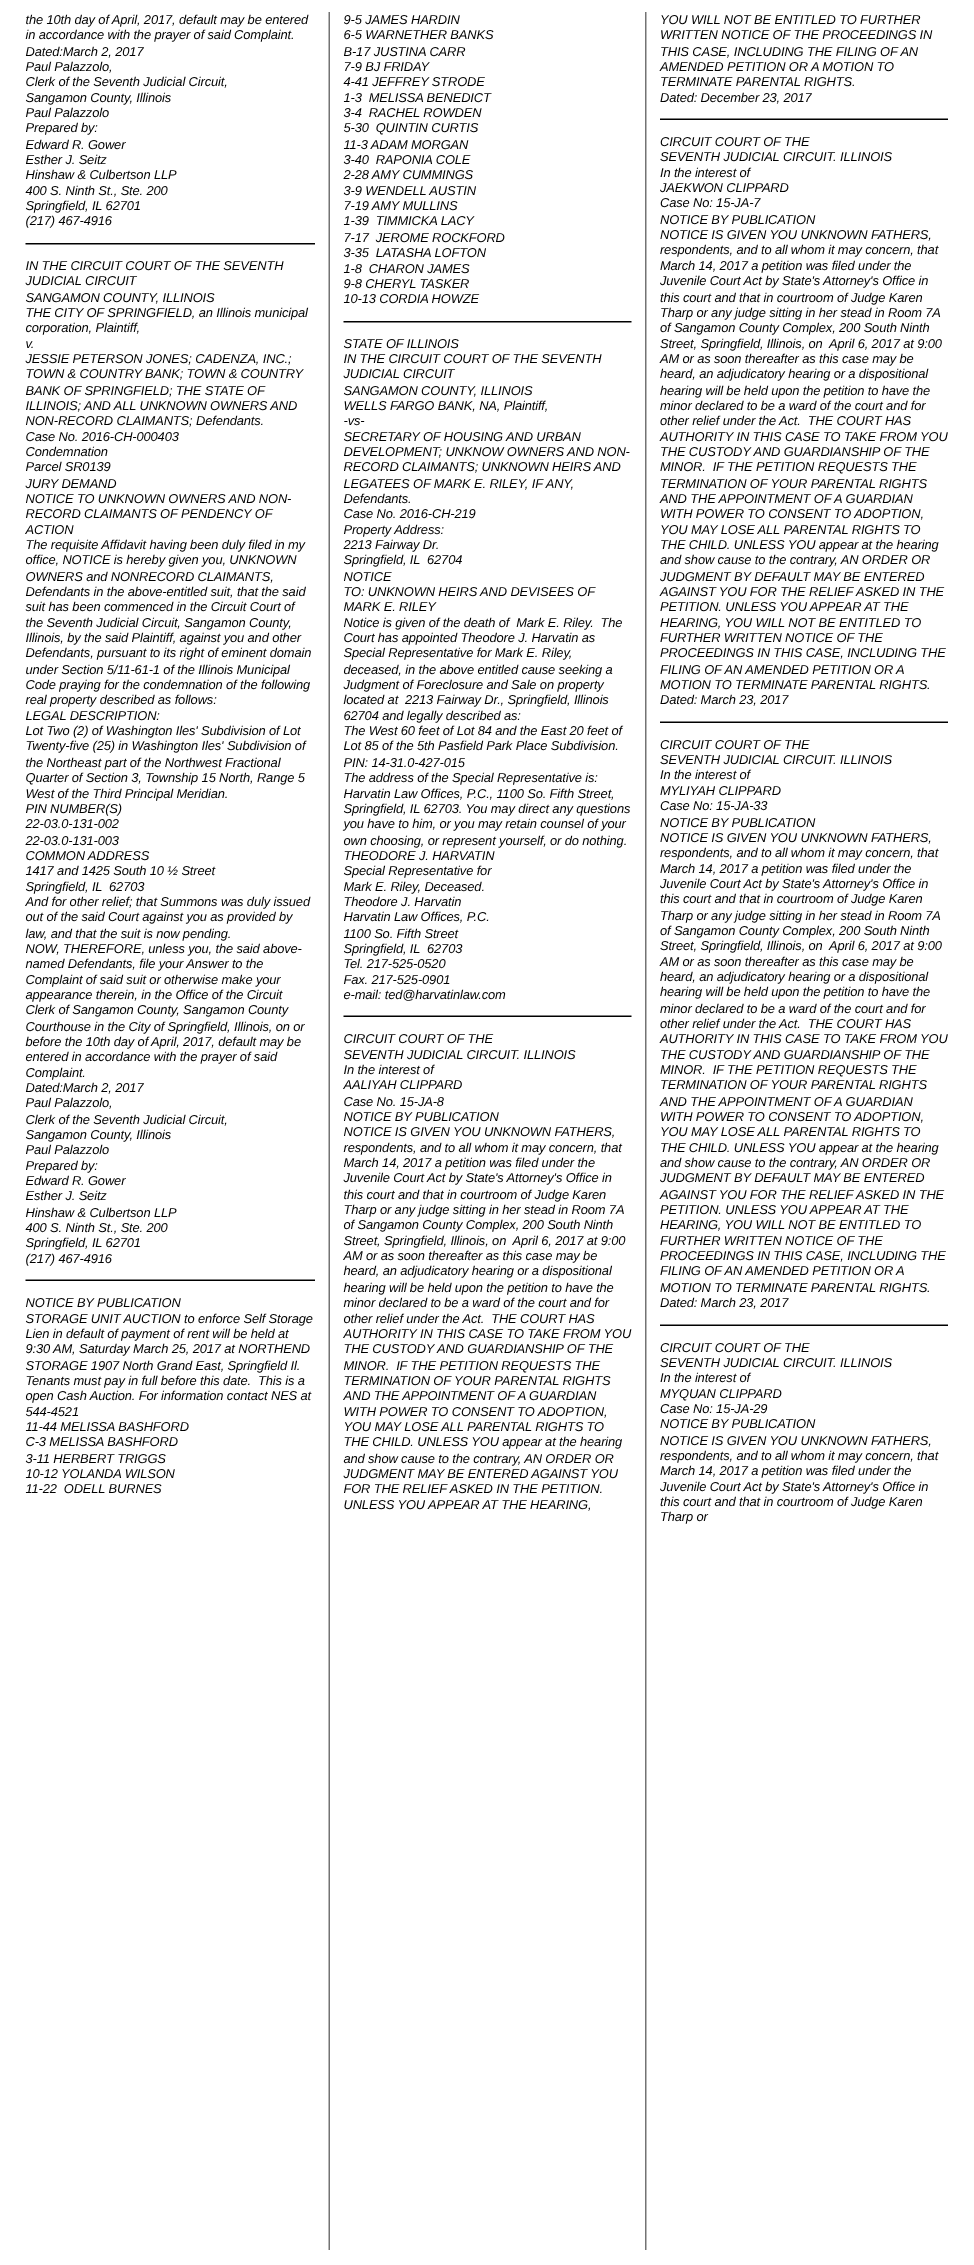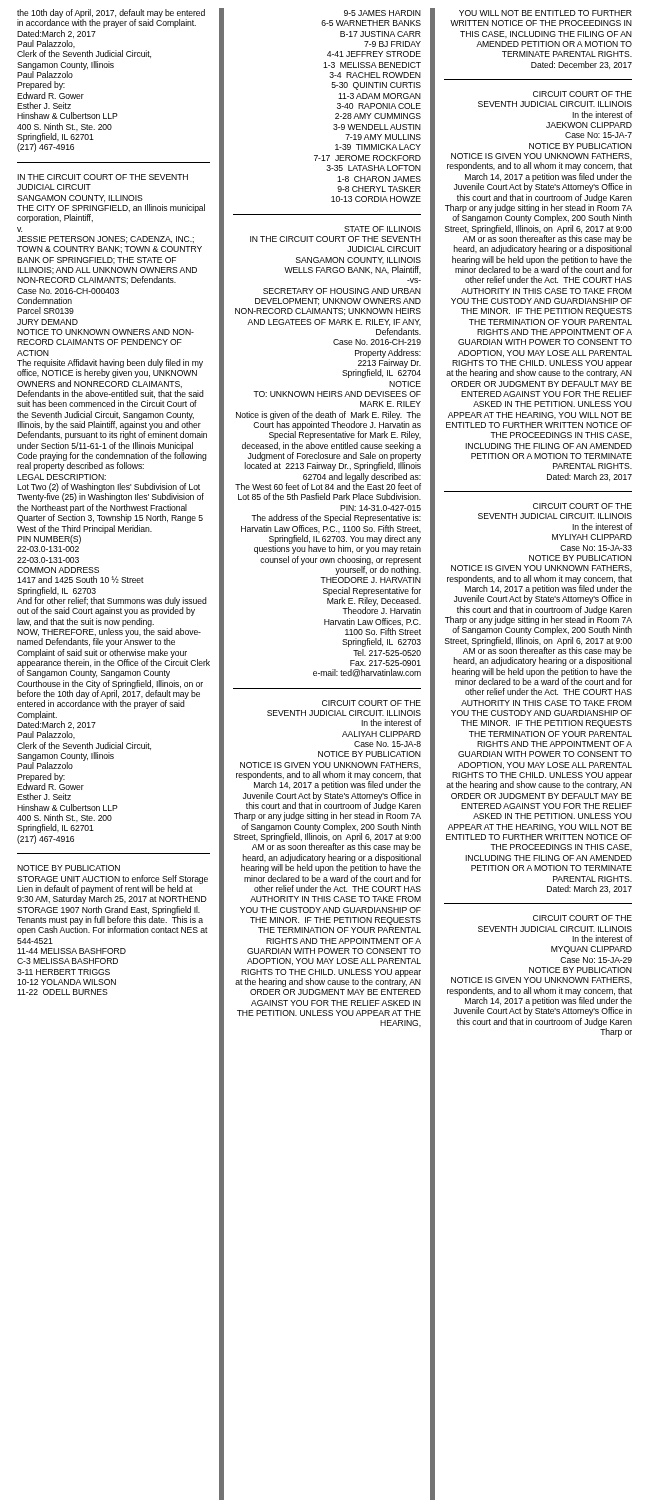--- a/index.html
+++ b/index.html
@@ -21,31 +21,31 @@
     display: flex;
     gap: 0;
   }
   .col {
     width: 33.333%;
     box-sizing: border-box;
     padding: 0 9px;
     position: relative;
   }
   .col + .col {
-    border-left: 5px solid #737373;
-    text-align: right;
+    border-left: 1px solid #737373;
   }
   .block {
     margin: 0 0 0 0;
   }
   .block p {
     margin: 0;
     font-size: 8.6px;
     line-height: 10.35px;
     letter-spacing: -0.01em;
+    font-style: italic;
   }
   .rule {
     border: 0;
     border-top: 1px solid #000;
     margin: 9px 0 9px 0;
   }
   .nowrap { white-space: pre-wrap; }
 </style>
 </head>
 <body>

